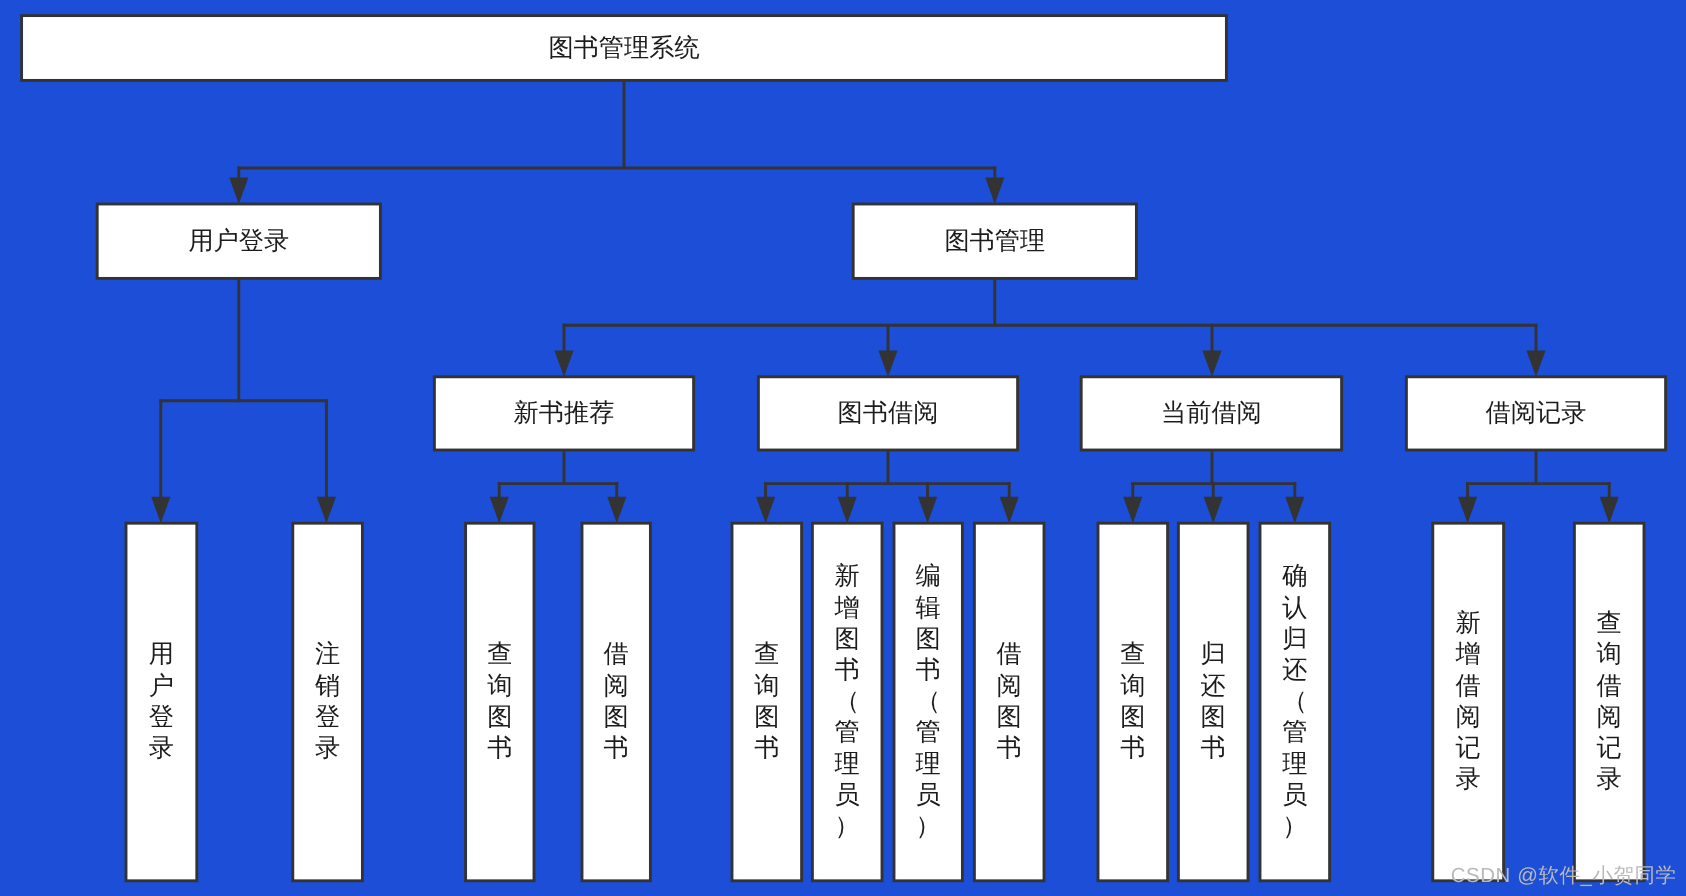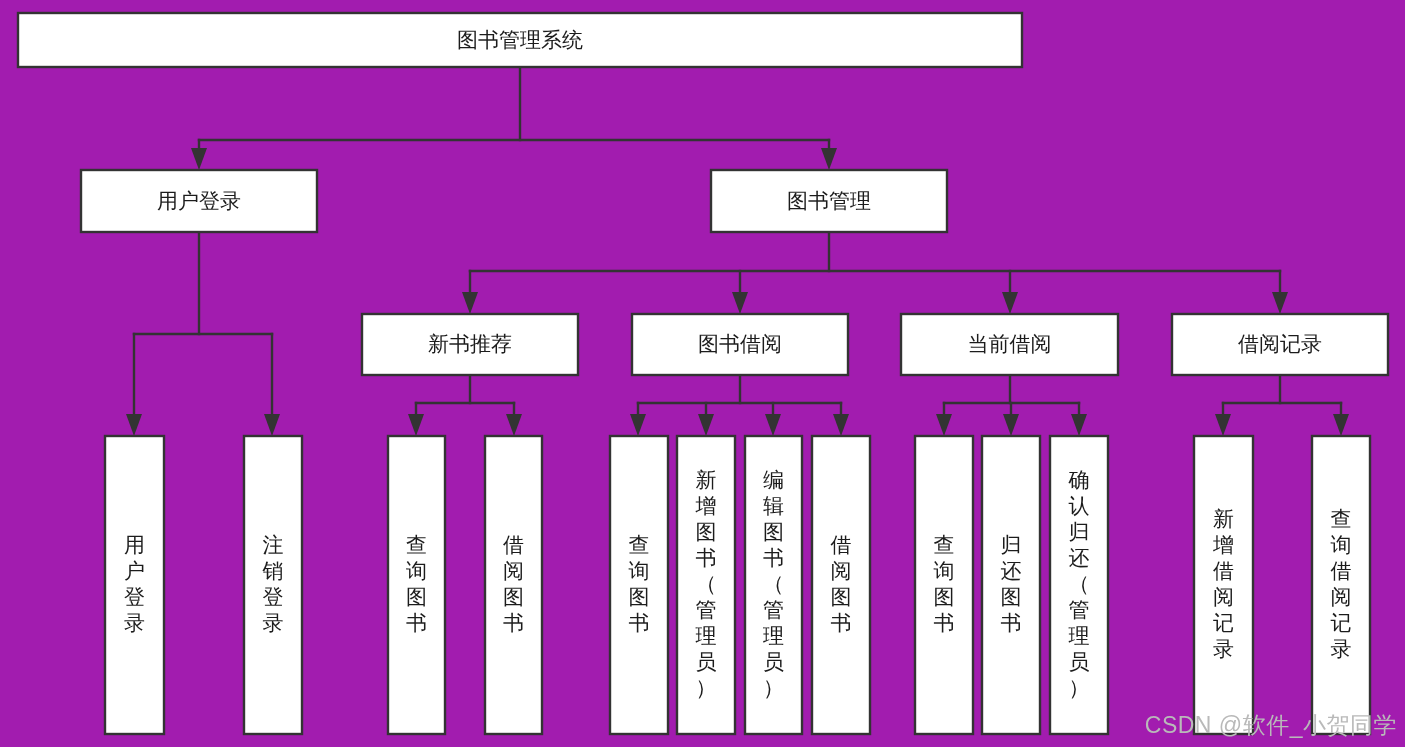--- a/index.html
+++ b/index.html
@@ -10,21 +10,21 @@
   body {
     width: 1405px;
     height: 747px;
     font-family: "Liberation Sans", "DejaVu Sans", sans-serif;
     overflow: hidden;
   }
   #diagram-root {
     position: relative;
     width: 1405px;
     height: 747px;
-    background: #a21caf;
+    background: #1d4ed8;
   }
   svg.canvas {
     position: absolute;
     top: 0;
     left: 0;
     width: 1405px;
     height: 747px;
   }
   .node-rect {
     fill: #ffffff;
@@ -51,21 +51,21 @@
   }
   .arrowhead {
     fill: #333333;
     stroke: none;
   }
   .watermark {
     position: absolute;
     right: 8px;
     bottom: 6px;
     font-family: "Liberation Sans", "DejaVu Sans", sans-serif;
-    font-size: 23px;
+    font-size: 17px;
     color: #b9b9b9;
     white-space: nowrap;
     letter-spacing: 0.5px;
     pointer-events: none;
   }
 </style>
 </head>
 <body>
 
 <div id="diagram-root">

